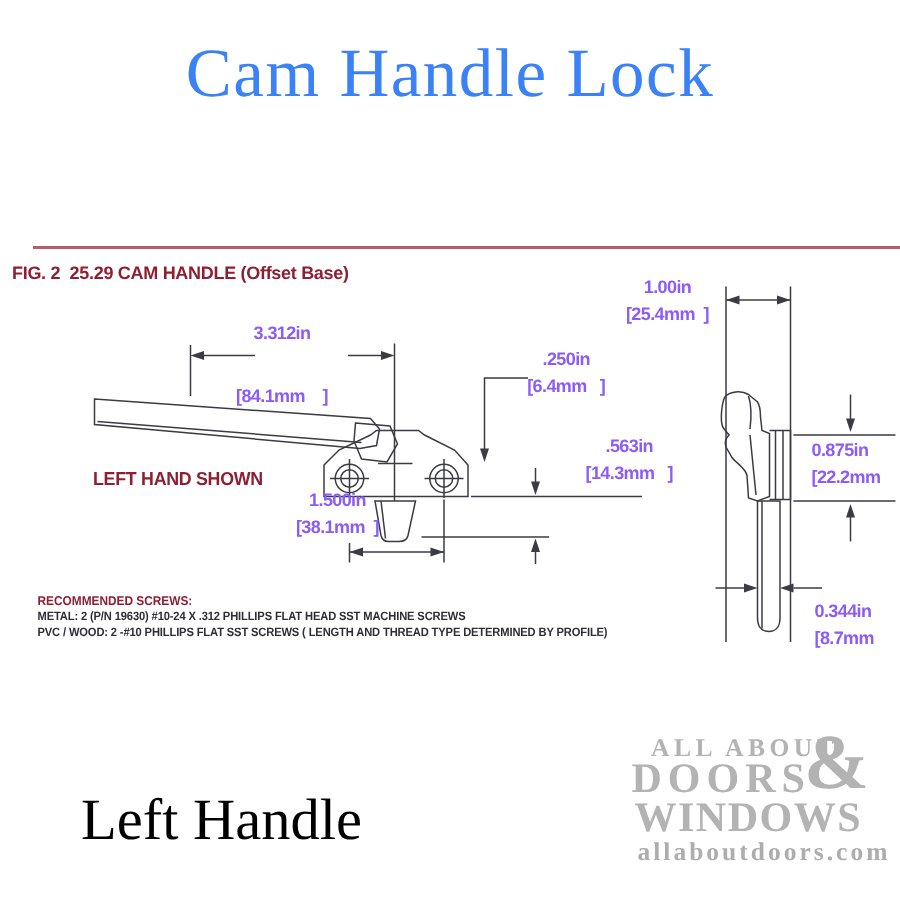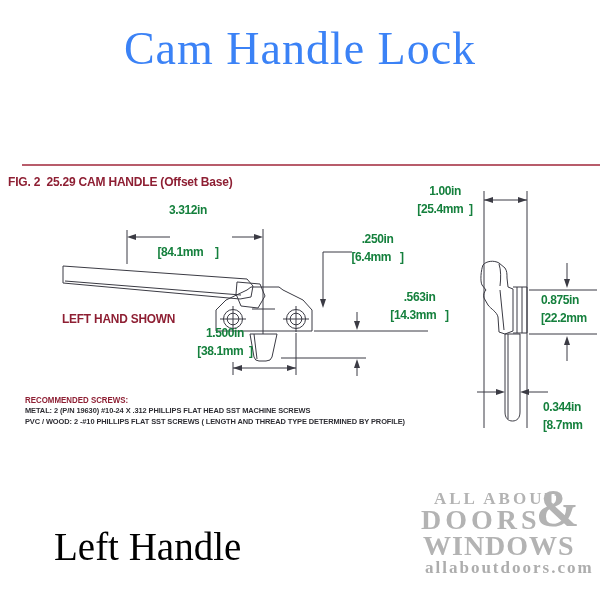--- a/index.html
+++ b/index.html
@@ -7,21 +7,21 @@
           font-family:"Liberation Sans",sans-serif;}
   .abs{position:absolute;}
   .page-title{left:0;top:22px;width:600px;text-align:center;
               font-family:"Liberation Serif",serif;font-size:46px;color:#3b82f6;letter-spacing:1px;}
   .page-subtitle{left:54px;top:524px;font-family:"Liberation Serif",serif;font-size:39px;color:#000000;}
   .rule{left:22px;top:164px;width:578px;height:2px;background:#b85c6b;}
   .fig-caption{left:8px;top:175px;font-size:12px;font-weight:700;color:#8e1f33;
                letter-spacing:-0.2px;white-space:pre;}
   .hand-note{left:62px;top:312px;font-size:12.5px;font-weight:700;color:#8e1f33;
              transform:scaleX(.95);transform-origin:left;letter-spacing:-0.2px;}
-  .dim{display:flex;flex-direction:column;align-items:center;gap:6px;color:#15803d;
+  .dim{display:flex;flex-direction:column;align-items:center;gap:6px;color:#8b5cf6;
        font-weight:700;font-size:12px;letter-spacing:-0.4px;line-height:1;}
   .dim .dmm{white-space:pre;}
   .dim-left{align-items:flex-start;}
   .screws{left:25px;top:395px;transform:scaleX(.93);transform-origin:left;line-height:1.32;}
   .screws .s-head{font-size:8.5px;font-weight:700;color:#8e1f33;}
   .screws .s-line{font-size:8px;font-weight:600;color:#2e2e34;letter-spacing:-0.1px;}
   .logo{left:421px;top:489px;width:176px;height:90px;color:#b3b3b3;
         font-family:"Liberation Serif",serif;font-weight:700;}
   .logo .l1{position:absolute;left:13px;top:0;font-size:17px;letter-spacing:3px;}
   .logo .amp{position:absolute;left:115px;top:-6px;font-size:52px;line-height:1;}
@@ -101,21 +101,21 @@
   </svg>
 
   <div class="abs page-title">Cam Handle Lock</div>
 
   <div class="abs rule"></div>
 
   <div class="abs fig-caption">FIG. 2  25.29 CAM HANDLE (Offset Base)</div>
 
   <div class="abs hand-note">LEFT HAND SHOWN</div>
 
-  <div class="abs dim" style="left:138px;top:204px;width:100px;gap:30px;">
+  <div class="abs dim" style="left:138px;top:216px;width:100px;gap:30px;">
     <div class="din">3.312in</div>
     <div class="dmm">[84.1mm    ]</div>
   </div>
 
   <div class="abs dim" style="left:175px;top:327px;width:100px;">
     <div class="din">1.500in</div>
     <div class="dmm">[38.1mm  ]</div>
   </div>
 
   <div class="abs dim" style="left:330px;top:233px;width:95px;">

